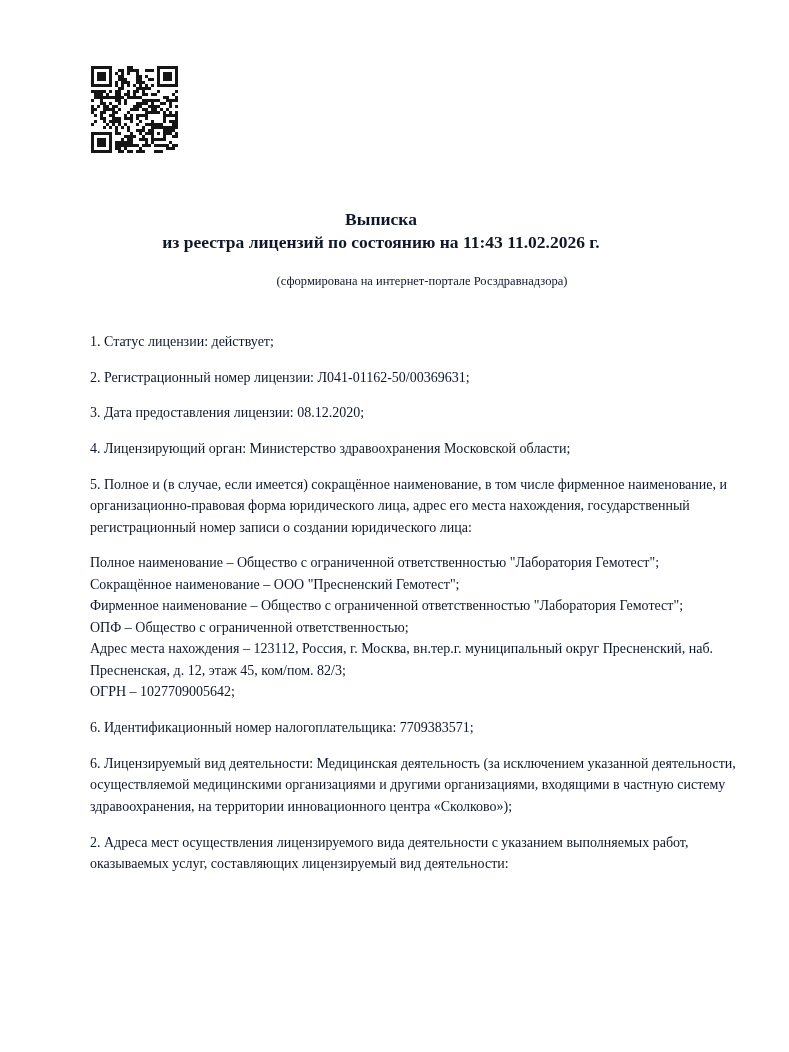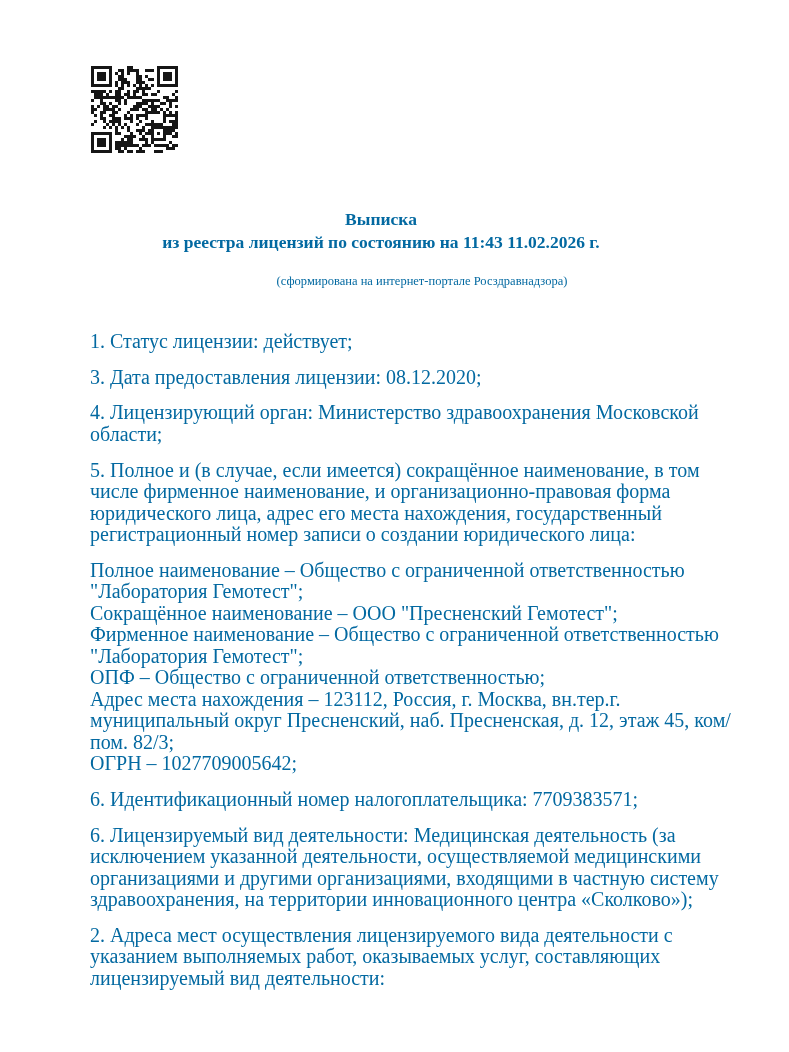--- a/index.html
+++ b/index.html
@@ -5,21 +5,21 @@
   html, body {
     margin: 0;
     padding: 0;
     background: #ffffff;
   }
   .page {
     position: relative;
     width: 789px;
     height: 1052px;
     background: #ffffff;
-    color: #0369a1;
+    color: #0f172a;
     font-family: "Liberation Serif", "DejaVu Serif", serif;
     overflow: hidden;
   }
   .qr-box {
     position: absolute;
     left: 91px;
     top: 66px;
     width: 87px;
     height: 87px;
   }
@@ -41,21 +41,21 @@
     width: 666px;
     text-align: center;
     font-size: 12.5px;
     line-height: 16px;
   }
   .content {
     position: absolute;
     left: 90px;
     top: 331px;
     width: 658px;
-    font-size: 20px;
+    font-size: 14px;
     line-height: 21.5px;
     text-align: left;
   }
   .content p {
     margin: 0 0 14.2px 0;
     padding: 0;
   }
   .content p.tight {
     margin-bottom: 0;
   }
@@ -392,20 +392,21 @@
 
   <div class="title-block">
     <div>Выписка</div>
     <div>из реестра лицензий по состоянию на 11:43 11.02.2026 г.</div>
   </div>
 
   <div class="generated-note">(сформирована на интернет-портале Росздравнадзора)</div>
 
   <div class="content">
     <p>1. Статус лицензии: действует;</p>
+    <p>2. Регистрационный номер лицензии: Л041-01162-50/00369631;</p>
     <p>3. Дата предоставления лицензии: 08.12.2020;</p>
     <p>4. Лицензирующий орган: Министерство здравоохранения Московской области;</p>
     <p>5. Полное и (в случае, если имеется) сокращённое наименование, в том числе фирменное наименование, и организационно-правовая форма юридического лица, адрес его места нахождения, государственный регистрационный номер записи о создании юридического лица:</p>
     <p class="tight">Полное наименование – Общество с ограниченной ответственностью "Лаборатория Гемотест";</p>
     <p class="tight">Сокращённое наименование – ООО "Пресненский Гемотест";</p>
     <p class="tight">Фирменное наименование – Общество с ограниченной ответственностью "Лаборатория Гемотест";</p>
     <p class="tight">ОПФ – Общество с ограниченной ответственностью;</p>
     <p class="tight">Адрес места нахождения – 123112, Россия, г. Москва, вн.тер.г. муниципальный округ Пресненский, наб. Пресненская, д. 12, этаж 45, ком/пом. 82/3;</p>
     <p>ОГРН – 1027709005642;</p>
     <p>6. Идентификационный номер налогоплательщика: 7709383571;</p>

